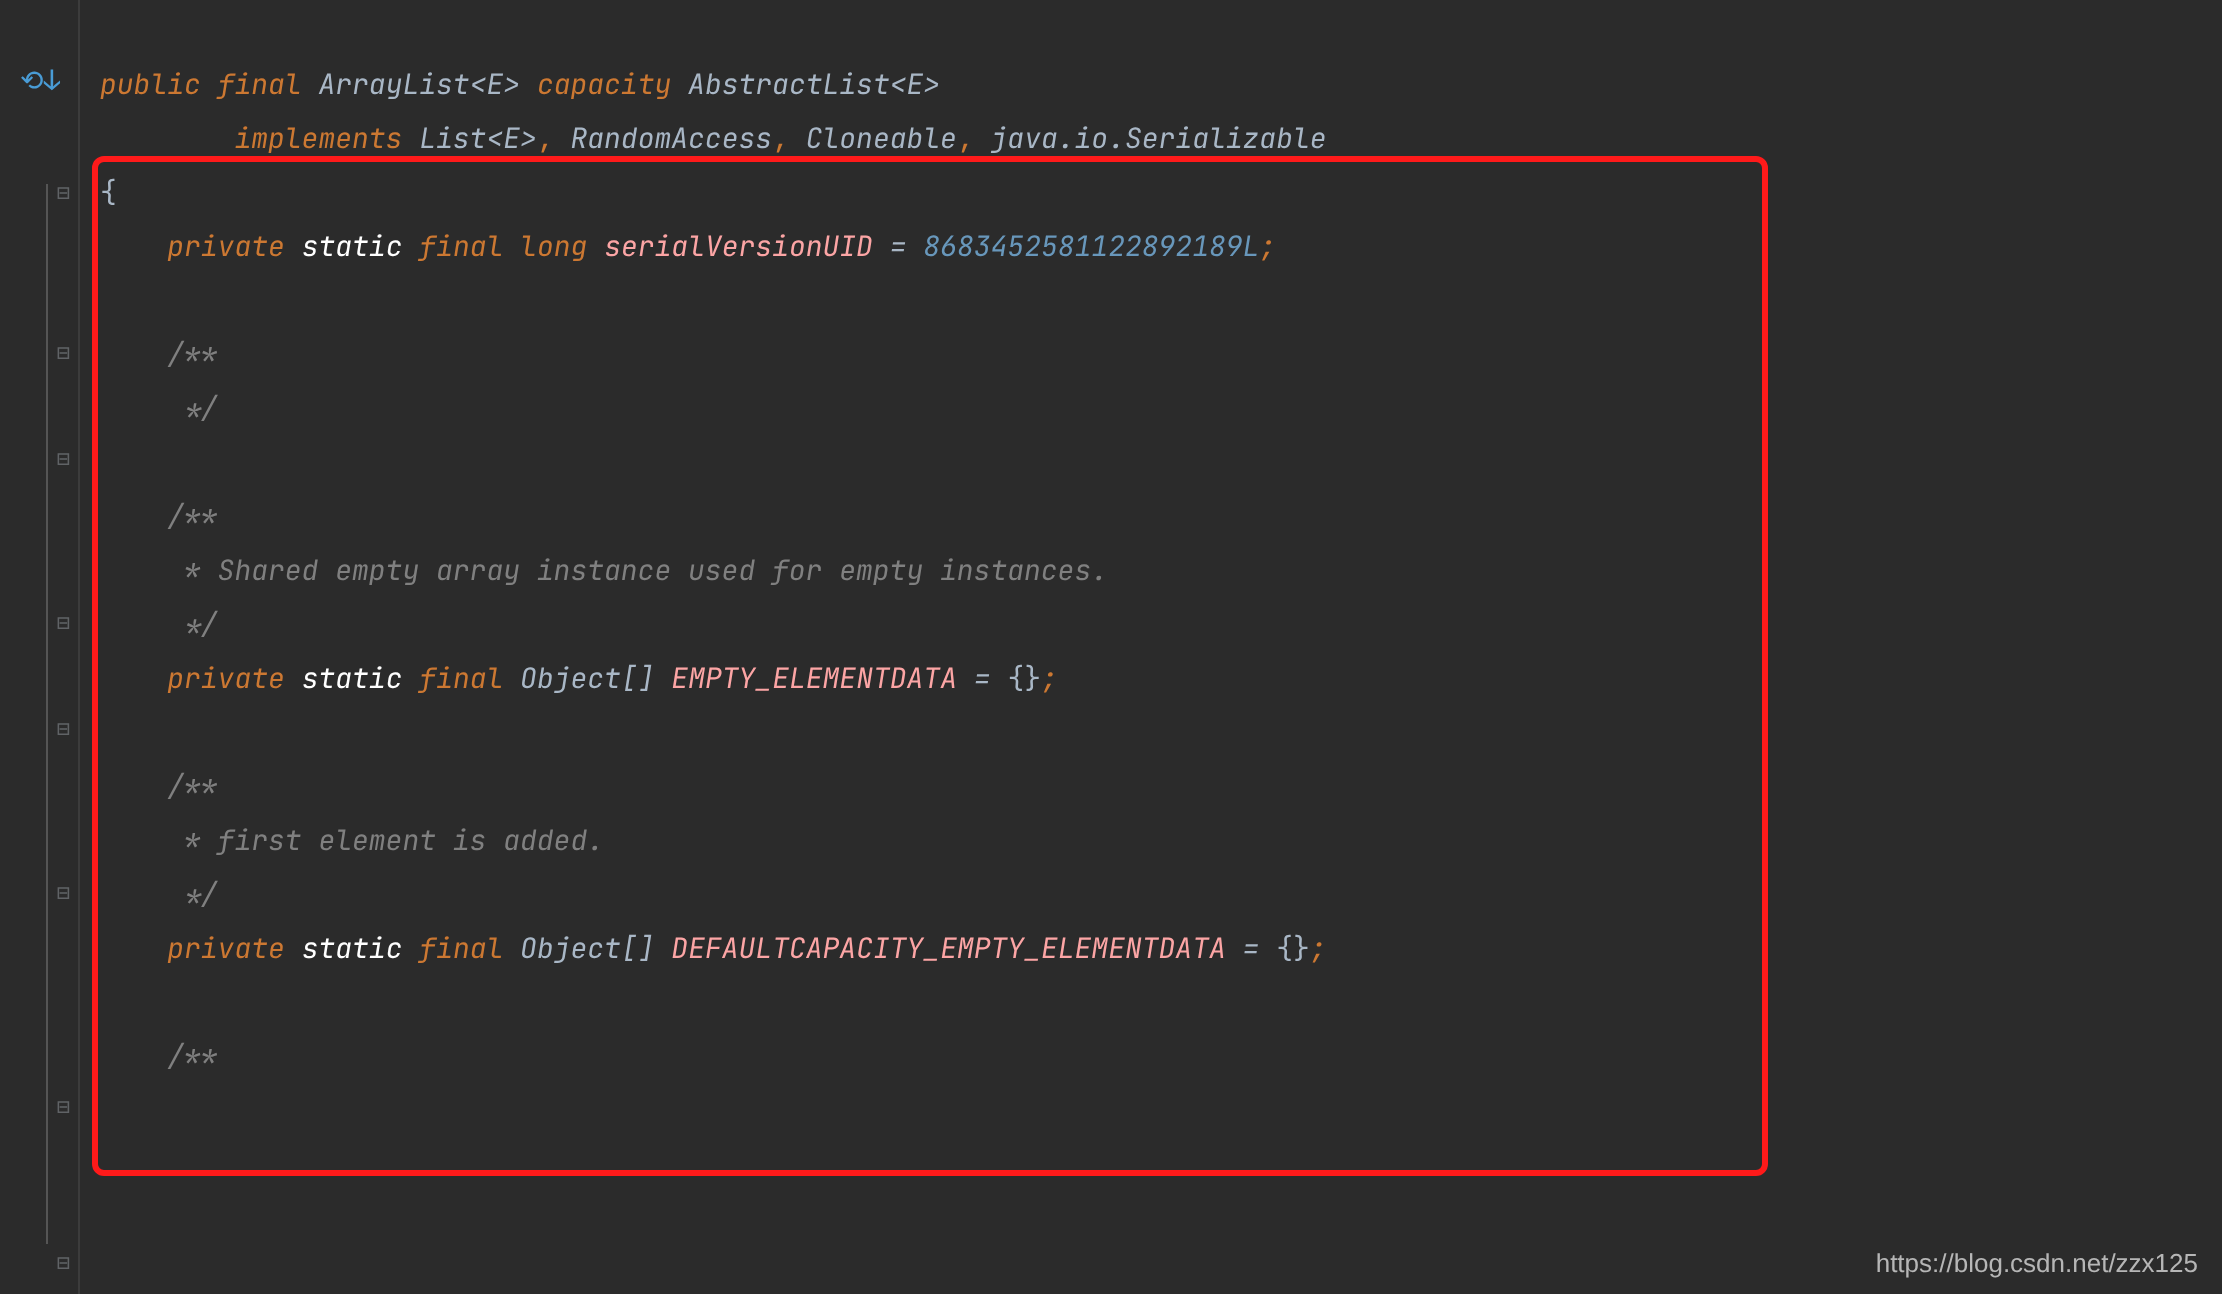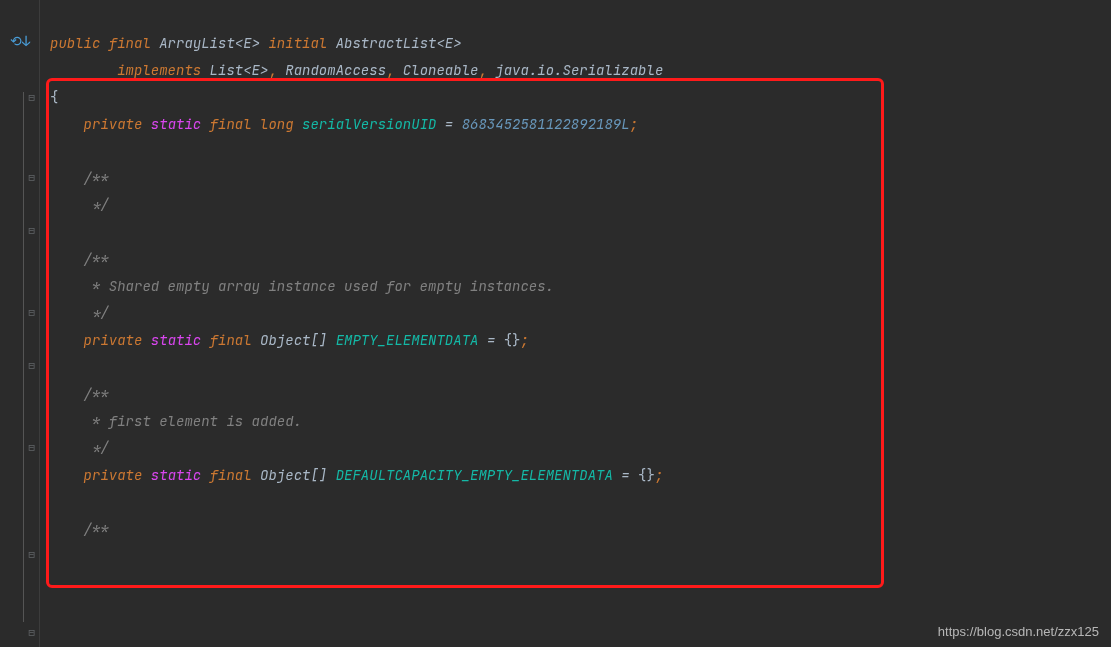--- a/index.html
+++ b/index.html
@@ -54,27 +54,27 @@
     height: 27px;
     line-height: 27px;
     white-space: pre;
     font-style: italic;
   }
   .kw-public { color: #cc7832; font-style: italic; }
   .kw-class { color: #cc7832; font-style: italic; }
   .kw-extends { color: #cc7832; font-style: italic; }
   .kw-implements { color: #cc7832; }
   .kw-private { color: #cc7832; font-style: italic; margin-top: 12px; }
-  .kw-static { color: #d946ef; font-style: italic; margin-top: 24px; }
+  .kw-static { color: #ffffff; font-style: italic; margin-top: 24px; }
   .kw-final { color: #cc7832; font-style: italic; }
   .kw-type { color: #cc7832; font-style: italic; }
   .classname { color: #a9b7c6; text-align: right; }
   .generic { color: #a9b7c6; }
   .identifier { color: #a9b7c6; }
-  .field { color: #14b8a6; }
+  .field { color: #fca5a5; }
   .number { color: #6897bb; }
   .punct { color: #cc7832; font-style: normal;}
   .semi { color: #cc7832; }
   .brack { color: #a9b7c6; }
   .comment { color: #808080; font-style: italic; }
   .brace { color: #a9b7c6; font-style: normal;}
 
   .highlight-box {
     position: absolute;
     border: 3px solid #ff1a1a;
@@ -106,21 +106,21 @@
     <span class="gutter-collapse" style="top:223px;">⊟</span>
     <span class="gutter-collapse" style="top:305px;">⊟</span>
     <span class="gutter-collapse" style="top:358px;">⊟</span>
     <span class="gutter-collapse" style="top:440px;">⊟</span>
     <span class="gutter-collapse" style="top:547px;">⊟</span>
     <span class="gutter-collapse" style="top:625px;">⊟</span>
   </div>
 
   <div class="code-area">
 
-    <div class="line"><span class="kw-public">public</span> <span class="kw-class">final</span> <span class="classname">ArrayList</span><span class="generic">&lt;E&gt;</span> <span class="kw-extends">initial</span> <span class="classname">AbstractList</span><span class="generic">&lt;E&gt;</span></div>
+    <div class="line"><span class="kw-public">public</span> <span class="kw-class">final</span> <span class="classname">ArrayList</span><span class="generic">&lt;E&gt;</span> <span class="kw-extends">capacity</span> <span class="classname">AbstractList</span><span class="generic">&lt;E&gt;</span></div>
 
     <div class="line">        <span class="kw-implements">implements</span> <span class="classname">List</span><span class="generic">&lt;E&gt;</span><span class="punct">,</span> <span class="classname">RandomAccess</span><span class="punct">,</span> <span class="classname">Cloneable</span><span class="punct">,</span> <span class="classname">java.io.Serializable</span></div>
 
     <div class="line"><span class="brace">{</span></div>
 
     <div class="line">    <span class="kw-private">private</span> <span class="kw-static">static</span> <span class="kw-final">final</span> <span class="kw-type">long</span> <span class="field">serialVersionUID</span><span class="identifier"> = </span><span class="number">8683452581122892189L</span><span class="semi">;</span></div>
 
     <div class="line"> </div>
 
     <div class="line">    <span class="comment">/**</span></div>

